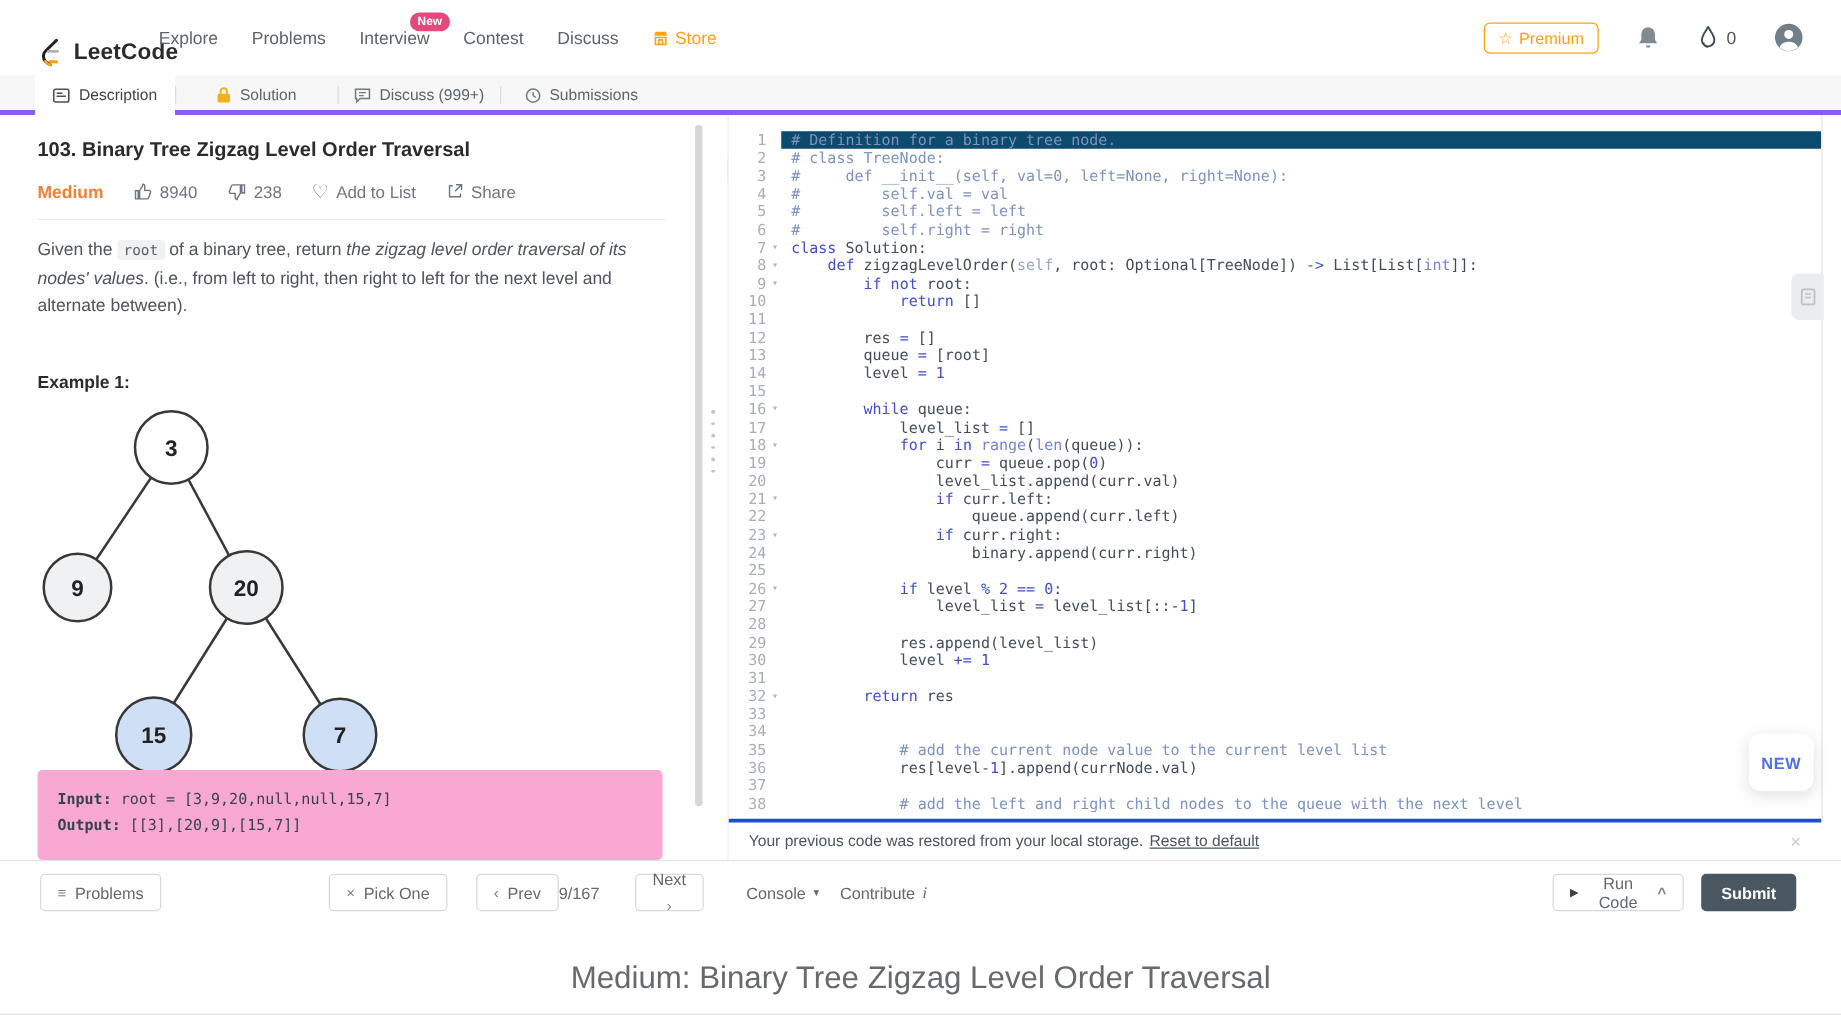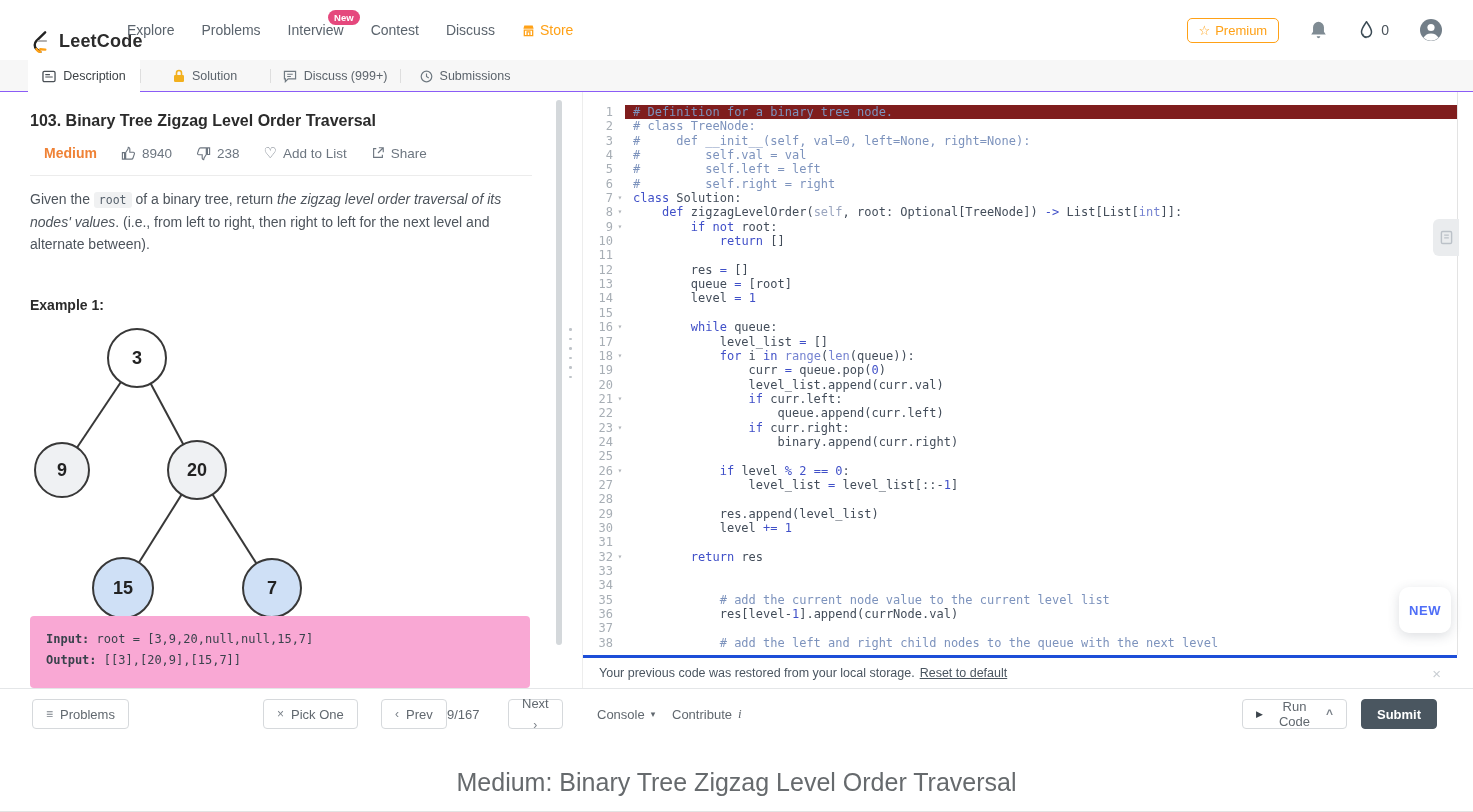--- a/index.html
+++ b/index.html
@@ -12,60 +12,60 @@
   .logo-text { font-size:18px; font-weight:700; color:#2b2b2b; letter-spacing:.2px; }
   .main-nav { position:absolute; left:127px; top:0; height:60px; display:flex; align-items:center; gap:27px; }
   .nav-item { font-size:14px; color:#5b646d; cursor:pointer; position:relative; white-space:nowrap; display:flex; align-items:center; gap:5px;}
   .nav-item.accent { color:#ffa116; }
   .nav-badge { position:absolute; top:-12px; right:-16px; background:#e5487d; color:#fff; font-size:9.5px; font-weight:700; padding:2px 6px; border-radius:8px; }
   .nav-right { position:absolute; right:30px; top:0; height:60px; display:flex; align-items:center; gap:30px; }
   .premium-btn { border:1px solid #ffa116; color:#ffa116; border-radius:5px; font-size:13px; padding:4px 11px; display:flex; align-items:center; gap:5px; background:#fff; cursor:pointer; }
   .flame-group { display:flex; align-items:center; gap:6px; color:#4b545c; font-size:14px; }
 
   
-  .tabbar { position:absolute; left:0; top:60px; width:100%; height:32px; background:#f7f7f7; border-bottom:1px solid #8b5cf6; }
+  .tabbar { position:absolute; left:0; top:60px; width:100%; height:32px; background:#f7f7f7; border-bottom:4px solid #8b5cf6; }
   .tabs { position:absolute; left:28px; top:0; height:32px; display:flex; }
   .tab { height:32px; display:flex; align-items:center; justify-content:center; gap:7px; font-size:12.5px; color:#5c646c; width:130px; cursor:pointer; position:relative; }
   .tab.active { background:#fff; color:#3e4347; width:112px; }
   .tab + .tab:not(.active)::before { content:""; position:absolute; left:0; top:9px; height:14px; width:1px; background:#dedede; }
   .lang-select { position:absolute; left:582px; top:64px; width:97px; height:25px; background:#fff; border:1px solid #dcdcdc; border-radius:4px; display:flex; align-items:center; padding:0 8px; gap:7px; font-size:12.5px; color:#50575e; cursor:pointer; }
   .lang-info { font-style:italic; font-family:"Liberation Serif", serif; color:#9aa0a6; font-size:12px; }
   .lang-caret { margin-left:auto; color:#9aa0a6; font-size:10px; }
   .autocomplete { position:absolute; left:700px; top:64px; height:25px; display:flex; align-items:center; gap:7px; font-size:12.5px; color:#bfc5ca; }
   .auto-bullet { color:#6b7177; font-size:8px; }
   .editor-actions { position:absolute; right:30px; top:64px; height:25px; display:flex; align-items:center; gap:22px; color:#9aa0a6; font-size:13px; }
   .ed-icon { cursor:pointer; width:16px; text-align:center; }
   .ed-icon.italic { font-style:italic; font-family:"Liberation Serif", serif; }
 
   
   .desc-panel { position:absolute; left:0; top:92px; width:558px; height:596px; background:#fff; overflow:hidden; }
   .problem-title { position:absolute; left:30px; top:20px; font-size:16px; font-weight:700; color:#2b2b2b; }
   .meta-row { position:absolute; left:30px; top:52px; display:flex; align-items:center; gap:24px; font-size:13.5px; color:#6d7680; }
-  .difficulty { color:#ef8236; font-weight:700; font-size:14px;margin-left:14px; }
+  .difficulty { color:#ef8236; font-weight:700; font-size:14px; }
   .meta-item { display:flex; align-items:center; gap:6px; cursor:pointer; }
   .desc-divider { position:absolute; left:30px; right:26px; top:83px; border-top:1px solid #ececec; }
   .statement { position:absolute; left:30px; top:96px; width:500px; font-size:14px; line-height:22px; color:#4d545c; }
   .statement .code-chip { font-family:"DejaVu Sans Mono", monospace; font-size:11.5px; background:#f0f1f2; border-radius:3px; padding:1px 5px; color:#56616c; }
   .statement em { font-style:italic; }
   .example-label { position:absolute; left:30px; top:205px; font-size:14px; font-weight:700; color:#2b2b2b; }
   .tree-svg { position:absolute; left:30px; top:228px; }
   .example-pre { position:absolute; left:30px; top:524px; width:500px; height:72px; background:#f9a8d4; border-radius:4px; padding:13px 16px; font-family:"DejaVu Sans Mono", monospace; font-size:12px; line-height:21px; color:#39424c; white-space:pre; }
   .example-pre b { font-weight:700; }
   .desc-scrollbar { position:absolute; left:556px; top:100px; width:6px; height:545px; background:#d4d8db; border-radius:3px; }
   .divider-dots { position:absolute; left:569px; top:328px; display:flex; flex-direction:column; gap:7px; cursor:col-resize; }
   .divider-dots i { width:2.5px; height:2.5px; border-radius:50%; background:#bfc4c9; }
   .panel-border { position:absolute; left:582px; top:92px; width:1px; height:596px; background:#ededed; }
 
   
   .editor { position:absolute; left:583px; top:92px; width:874px; height:563px; background:#fff; padding-top:13px; overflow:hidden; font-family:"DejaVu Sans Mono", monospace; font-size:12px; }
   .code-line { display:flex; height:14.35px; line-height:14.35px; white-space:pre; }
   .ln { width:30px; text-align:right; color:#a7aeb5; flex:none; }
   .fold { width:10px; margin-left:2px; flex:none; color:#b2b6bb; font-size:8px; text-align:center; cursor:pointer; }
   .code { flex:1; padding-left:8px; color:#434d5a; }
-  .code-line.hl .code { background:#7f1d1d; }
+  .code-line.hl .code { background:#0c4a6e; }
   .tok-k { color:#4050c8; }
   .tok-c { color:#7d93bd; }
   .tok-b { color:#7583d1; }
   .tok-s { color:#9aa5bf; }
   .tok-n { color:#4050c8; }
   .editor-scroll-line { position:absolute; left:1457px; top:92px; width:1px; height:563px; background:#e3e3e3; }
   .side-tab-button { position:absolute; left:1433px; top:219px; width:26px; height:37px; background:#eaecee; border-radius:6px 0 0 6px; display:flex; align-items:center; justify-content:center; cursor:pointer; }
 
   
   .restore-bar { position:absolute; left:583px; top:655px; width:874px; height:33px; background:#fff; border-top:3px solid #1d4ed8; display:flex; align-items:center; padding:0 16px; font-size:12.5px; color:#4a5560; gap:5px; }

